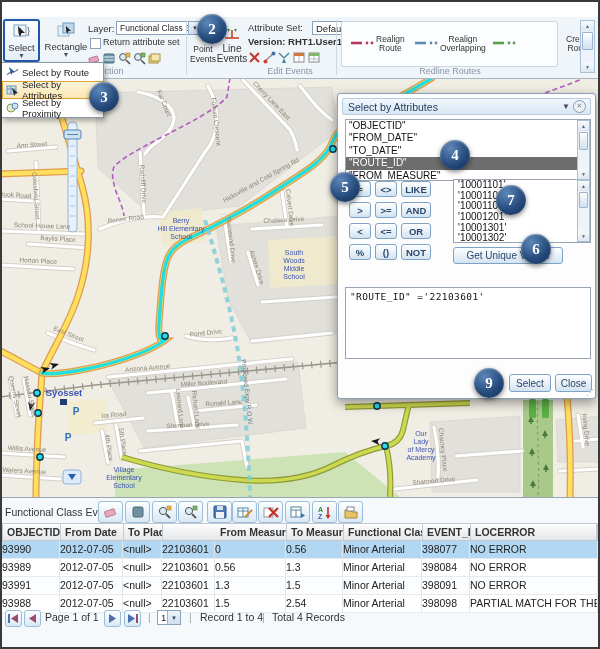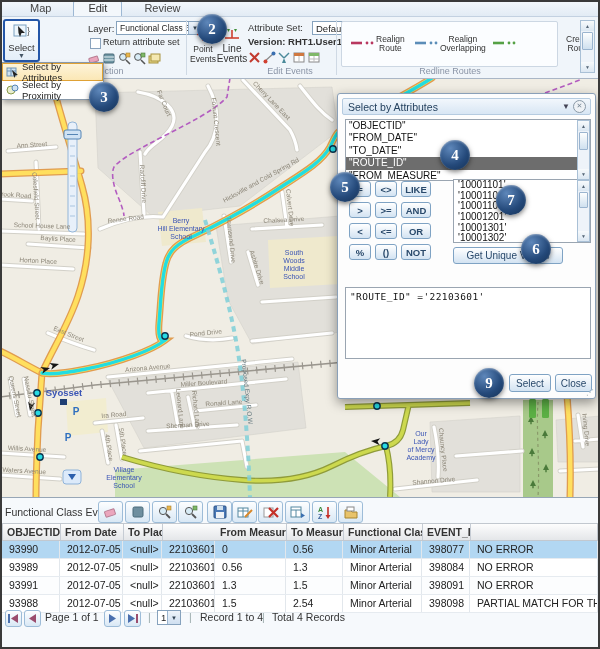--- a/index.html
+++ b/index.html
@@ -84,59 +84,65 @@
   .tbtn{position:absolute;top:3px;width:23px;height:20px;background:linear-gradient(#fdfeff,#d9e8f5);
     border:1px solid #9dbcd8;border-radius:3px;display:flex;align-items:center;justify-content:center;}
   .thead{position:absolute;left:2px;top:25px;right:2px;height:18px;display:flex;
     background:linear-gradient(#fdfdfd,#e4e6e9);border:1px solid #c2c8cf;box-sizing:border-box;}
   .th{font-size:10.5px;font-weight:bold;color:#333;line-height:16px;padding-left:4px;border-right:1px solid #c6ccd4;
     overflow:hidden;white-space:nowrap;box-sizing:border-box;}
   .tbody{position:absolute;left:2px;top:43px;right:2px;}
   .tr{display:flex;height:17px;background:#fff;border-bottom:1px solid #e6ebf0;}
   .tr:nth-child(odd){background:#fcfdfe;}
   .tr.sel{background:#b2d7f2;}
-  .td{font-size:10.5px;color:#222;line-height:16px;padding-left:7px;border-right:1px solid #e2e7ec;
+  .td{font-size:10.5px;color:#222;line-height:16px;padding-left:0;border-right:1px solid #e2e7ec;
     overflow:hidden;white-space:nowrap;box-sizing:border-box;}
   .pager{position:absolute;left:0;top:110px;width:100%;height:20px;font-size:10.5px;color:#333;}
   .pgbtn{position:absolute;top:2px;width:15px;height:15px;background:linear-gradient(#fdfeff,#d9e8f5);
     border:1px solid #9dbcd8;border-radius:3px;display:flex;align-items:center;justify-content:center;}
   .pgsep{position:absolute;top:3px;color:#9aa;}
   .pgtxt{position:absolute;top:3px;white-space:nowrap;}
   .pgcombo{position:absolute;top:2px;width:24px;height:15px;}
   .tabstrip{position:absolute;left:0;top:130px;width:100%;height:20px;background:linear-gradient(#f0f4f8,#dde5ed);
     border-top:1px solid #c2ccd6;}
   .btab{position:absolute;left:3px;top:1px;width:100px;height:18px;background:#fff;border:1px solid #aab6c2;border-bottom:none;
     border-radius:2px 2px 0 0;display:flex;align-items:center;font-size:10px;color:#333;padding:0 4px;box-sizing:border-box;}
   .btab .x{margin-left:auto;color:#8a97a4;font-size:8px;}
 </style>
 </head>
 <body>
 
 <div class="screen">
 
-  <div class="tabbar">
-    <div class="tab">Map</div>
-    <div class="tab active">Edit</div>
-    <div class="tab">Review</div>
-  </div>
 
   <div class="ribbon">
 
     <div class="bigbtn" style="left:3px;top:2px;width:37px;height:43px;border:2px solid #2456a8;background:linear-gradient(#fdfeff,#e4eef8);">
       <span style="margin-top:2px;">
         <svg width="20" height="18" viewBox="0 0 20 18">
           <rect x="2" y="2" width="12" height="11" fill="#eef6fc" stroke="#7aa0c0"></rect>
           <polygon points="6,3 13,10 9.5,10 8,14 6.5,10" fill="#222"></polygon>
           <text x="15" y="11" font-size="9" fill="#555">}</text>
         </svg>
       </span>
       <span class="cap">Select</span>
       <span class="caret">▼</span>
     </div>
 
+    <div class="bigbtn" style="left:45px;top:5px;width:42px;height:40px;">
+      <span>
+        <svg width="20" height="18" viewBox="0 0 20 18">
+          <rect x="2" y="4" width="11" height="10" fill="#dfeef7" stroke="#9ab8cc"></rect>
+          <rect x="7" y="1" width="11" height="10" fill="#bcd8ea" stroke="#6f9ab8"></rect>
+          <polygon points="10,4 15,9 12.4,9 11.2,12 10.2,9" fill="#222"></polygon>
+        </svg>
+      </span>
+      <span class="cap">Rectangle</span>
+      <span class="caret">▼</span>
+    </div>
 
     <span class="minitxt" style="left:88px;top:6px;">Layer:</span>
     <div class="combo" style="left:116px;top:4px;width:86px;">
       <span class="cv" style="font-size:8.5px;">Functional Class Event</span>
       <span class="ca">▼</span>
     </div>
 
     <span class="chk" style="left:90px;top:21px;"></span>
     <span class="minitxt" style="left:103px;top:20px;font-size:9px;">Return attribute set</span>
 
@@ -440,20 +446,27 @@
           <text x="421" y="452" class="map-lbl-poi">of Mercy</text>
           <text x="421" y="460" class="map-lbl-poi">Academy</text>
           <text x="64" y="396" class="map-lbl-city">Syosset</text>
           <text x="76" y="415" class="map-lbl-p">P</text>
           <text x="68" y="441" class="map-lbl-p">P</text>
         </g>
     </svg>
   </div>
 
   <div class="selmenu">
+    <div class="mi">
+      <svg width="13" height="12">
+          <path d="M1,9 C4,4 8,9 12,3" stroke="#777" fill="none" stroke-width="1.2"></path>
+          <polygon points="3,1 9,6 6.4,6.4 5.4,9 4.4,6.4" fill="#2b5fad"></polygon>
+        </svg>
+      <span>Select by Route</span>
+    </div>
     <div class="mi hl">
       <svg width="13" height="12">
           <rect x="1" y="2" width="9" height="8" fill="#cfe2f2" stroke="#6f93b5"></rect>
           <line x1="1" y1="5" x2="10" y2="5" stroke="#6f93b5"></line>
           <line x1="5" y1="2" x2="5" y2="10" stroke="#6f93b5"></line>
           <polygon points="6,4 12,9 9.4,9.2 8.4,12 7.6,9.4" fill="#222"></polygon>
         </svg>
       <span>Select by Attributes</span>
     </div>
     <div class="mi">
@@ -606,20 +619,21 @@
 
     <div class="thead" id="thead">
         <div class="th" style="width: 58px;">OBJECTID</div>
         <div class="th" style="width: 63px;">From Date</div>
         <div class="th" style="width: 39px;">To Place</div>
         <div class="th" style="width: 53px; margin-top: 36px;">Route_ID</div>
         <div class="th" style="width: 71px;">From Measure</div>
         <div class="th" style="width: 57px;">To Measure</div>
         <div class="th" style="width: 79px;">Functional Class</div>
         <div class="th" style="width: 48px;">EVENT_ID</div>
+        <div class="th" style="width: 124px; flex: 1 1 0%;">LOCERROR</div>
       </div>
     <div class="tbody" id="tbody">
         <div class="tr sel">
           <div class="td" style="width: 58px;">93990</div>
           <div class="td" style="width: 63px;">2012-07-05</div>
           <div class="td" style="width: 39px;">&lt;null&gt;</div>
           <div class="td" style="width: 53px;">22103601</div>
           <div class="td" style="width: 71px;">0</div>
           <div class="td" style="width: 57px;">0.56</div>
           <div class="td" style="width: 79px;">Minor Arterial</div>

